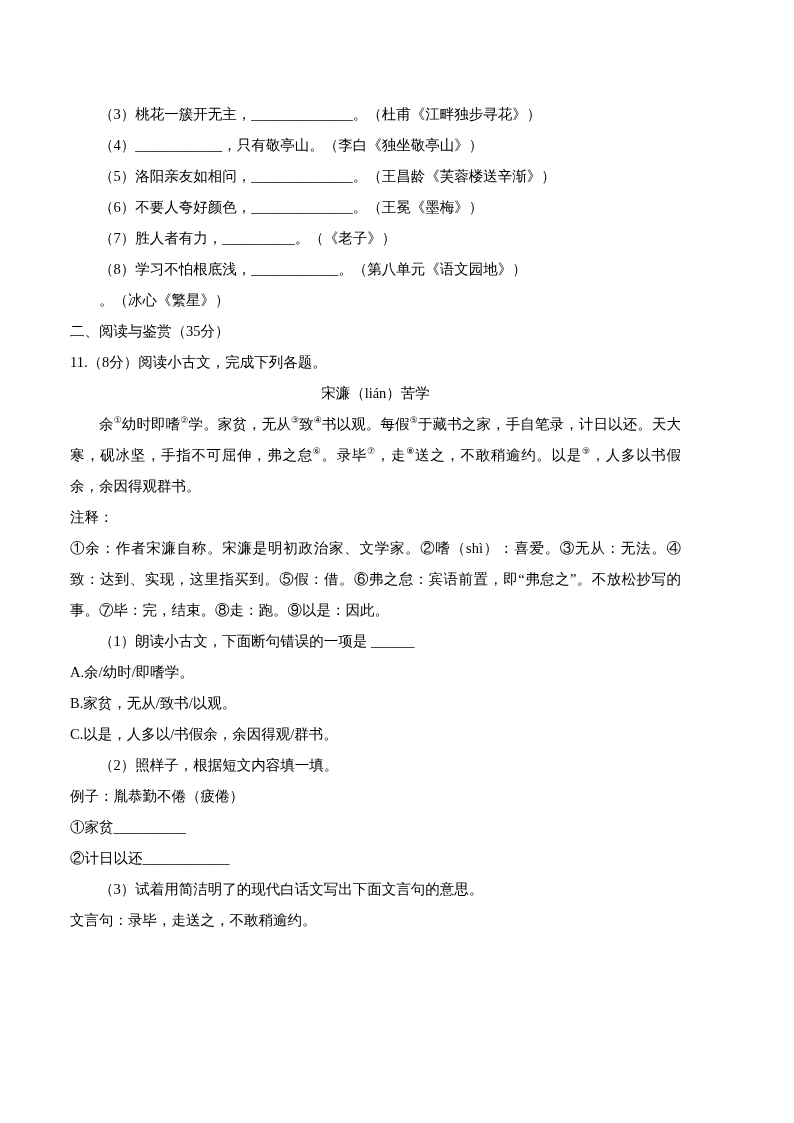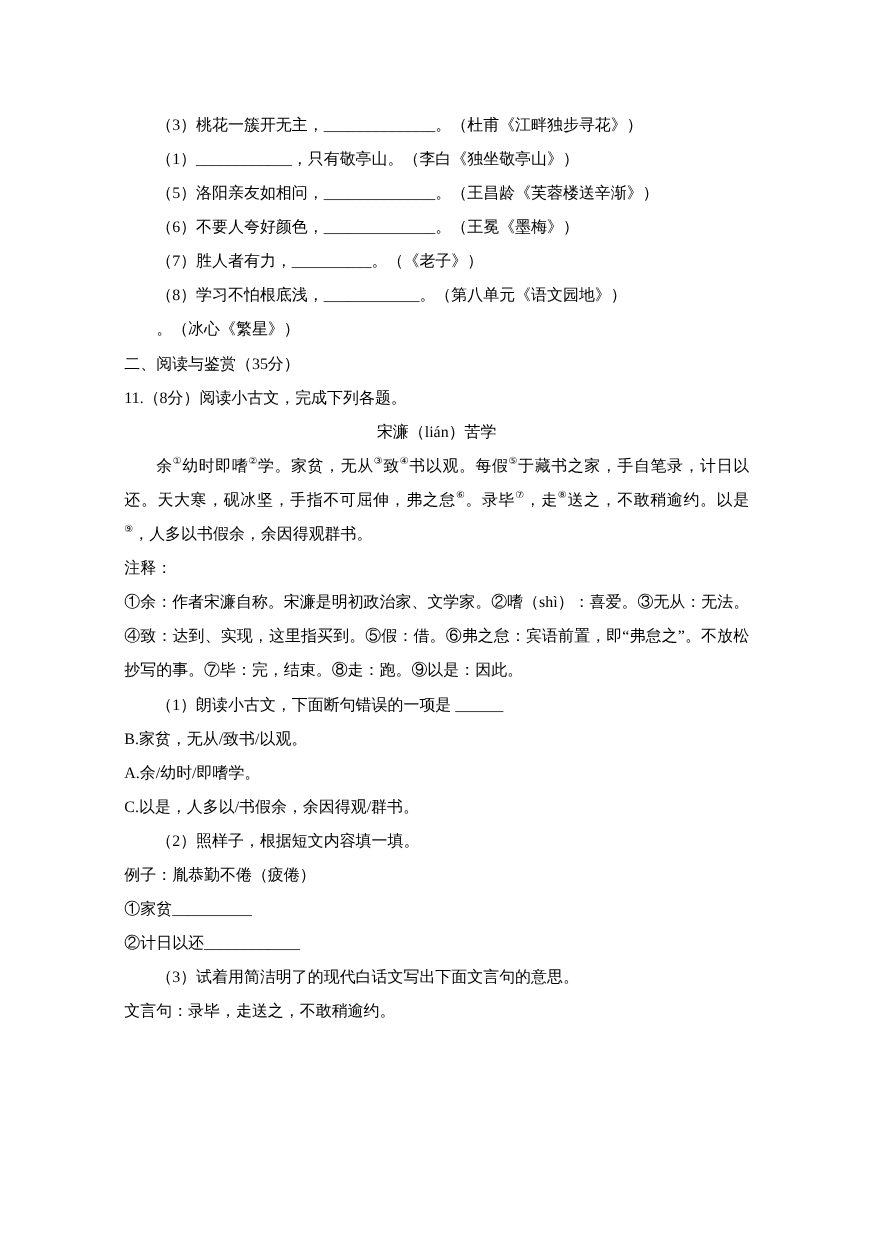--- a/index.html
+++ b/index.html
@@ -3,21 +3,21 @@
 <meta charset="utf-8">
 <style>
   * { box-sizing: border-box; }
   html, body { margin: 0; padding: 0; background: #ffffff; }
   .page {
     position: relative;
     width: 794px;
     height: 1123px;
     margin: 0 auto;
     background: #ffffff;
-    padding: 99px 113px 20px 113px;
+    padding: 99px 113px 20px 70px;
     font-family: "Liberation Serif", "DejaVu Serif", serif;
     font-size: 14.5px;
     line-height: 31px;
     color: #000000;
     overflow: hidden;
   }
   .page p { margin: 0; }
   .q { text-indent: 2em; }
   .center { text-align: center; }
   .bold { font-weight: 400; }
@@ -27,41 +27,41 @@
     line-height: 0;
     vertical-align: 6px;
   }
 </style>
 </head>
 <body>
 
 <div class="page">
 
   <p class="q">（3）桃花一簇开无主，______________。（杜甫《江畔独步寻花》）</p>
-  <p class="q">（1）____________，只有敬亭山。（李白《独坐敬亭山》）</p>
+  <p class="q">（4）____________，只有敬亭山。（李白《独坐敬亭山》）</p>
   <p class="q">（5）洛阳亲友如相问，______________。（王昌龄《芙蓉楼送辛渐》）</p>
   <p class="q">（6）不要人夸好颜色，______________。（王冕《墨梅》）</p>
   <p class="q">（7）胜人者有力，__________。（《老子》）</p>
   <p class="q">（8）学习不怕根底浅，____________。（第八单元《语文园地》）</p>
   <p class="q">。（冰心《繁星》）</p>
 
   <p class="bold">二、阅读与鉴赏（35分）</p>
 
   <p>11.（8分）阅读小古文，完成下列各题。</p>
 
   <p class="center">宋濂（lián）苦学</p>
 
   <p class="q justify"><span>余</span><sup class="note">①</sup><span>幼时即嗜</span><sup class="note">②</sup><span>学。家贫，无从</span><sup class="note">③</sup><span>致</span><sup class="note">④</sup><span>书以观。每假</span><sup class="note">⑤</sup><span>于藏书之家，手自笔录，计日以还。天大寒，砚冰坚，手指不可屈伸，弗之怠</span><sup class="note">⑥</sup><span>。录毕</span><sup class="note">⑦</sup><span>，走</span><sup class="note">⑧</sup><span>送之，不敢稍逾约。以是</span><sup class="note">⑨</sup><span>，人多以书假余，余因得观群书。</span></p>
 
   <p>注释：</p>
   <p class="justify">①余：作者宋濂自称。宋濂是明初政治家、文学家。②嗜（shì）：喜爱。③无从：无法。④致：达到、实现，这里指买到。⑤假：借。⑥弗之怠：宾语前置，即“弗怠之”。不放松抄写的事。⑦毕：完，结束。⑧走：跑。⑨以是：因此。</p>
 
   <p class="q">（1）朗读小古文，下面断句错误的一项是 ______</p>
+  <p>A.余/幼时/即嗜学。</p>
   <p>B.家贫，无从/致书/以观。</p>
-  <p>A.余/幼时/即嗜学。</p>
   <p>C.以是，人多以/书假余，余因得观/群书。</p>
 
   <p class="q">（2）照样子，根据短文内容填一填。</p>
   <p>例子：胤恭勤不倦（疲倦）</p>
   <p>①家贫__________</p>
   <p>②计日以还____________</p>
 
   <p class="q">（3）试着用简洁明了的现代白话文写出下面文言句的意思。</p>
   <p>文言句：录毕，走送之，不敢稍逾约。</p>
 

